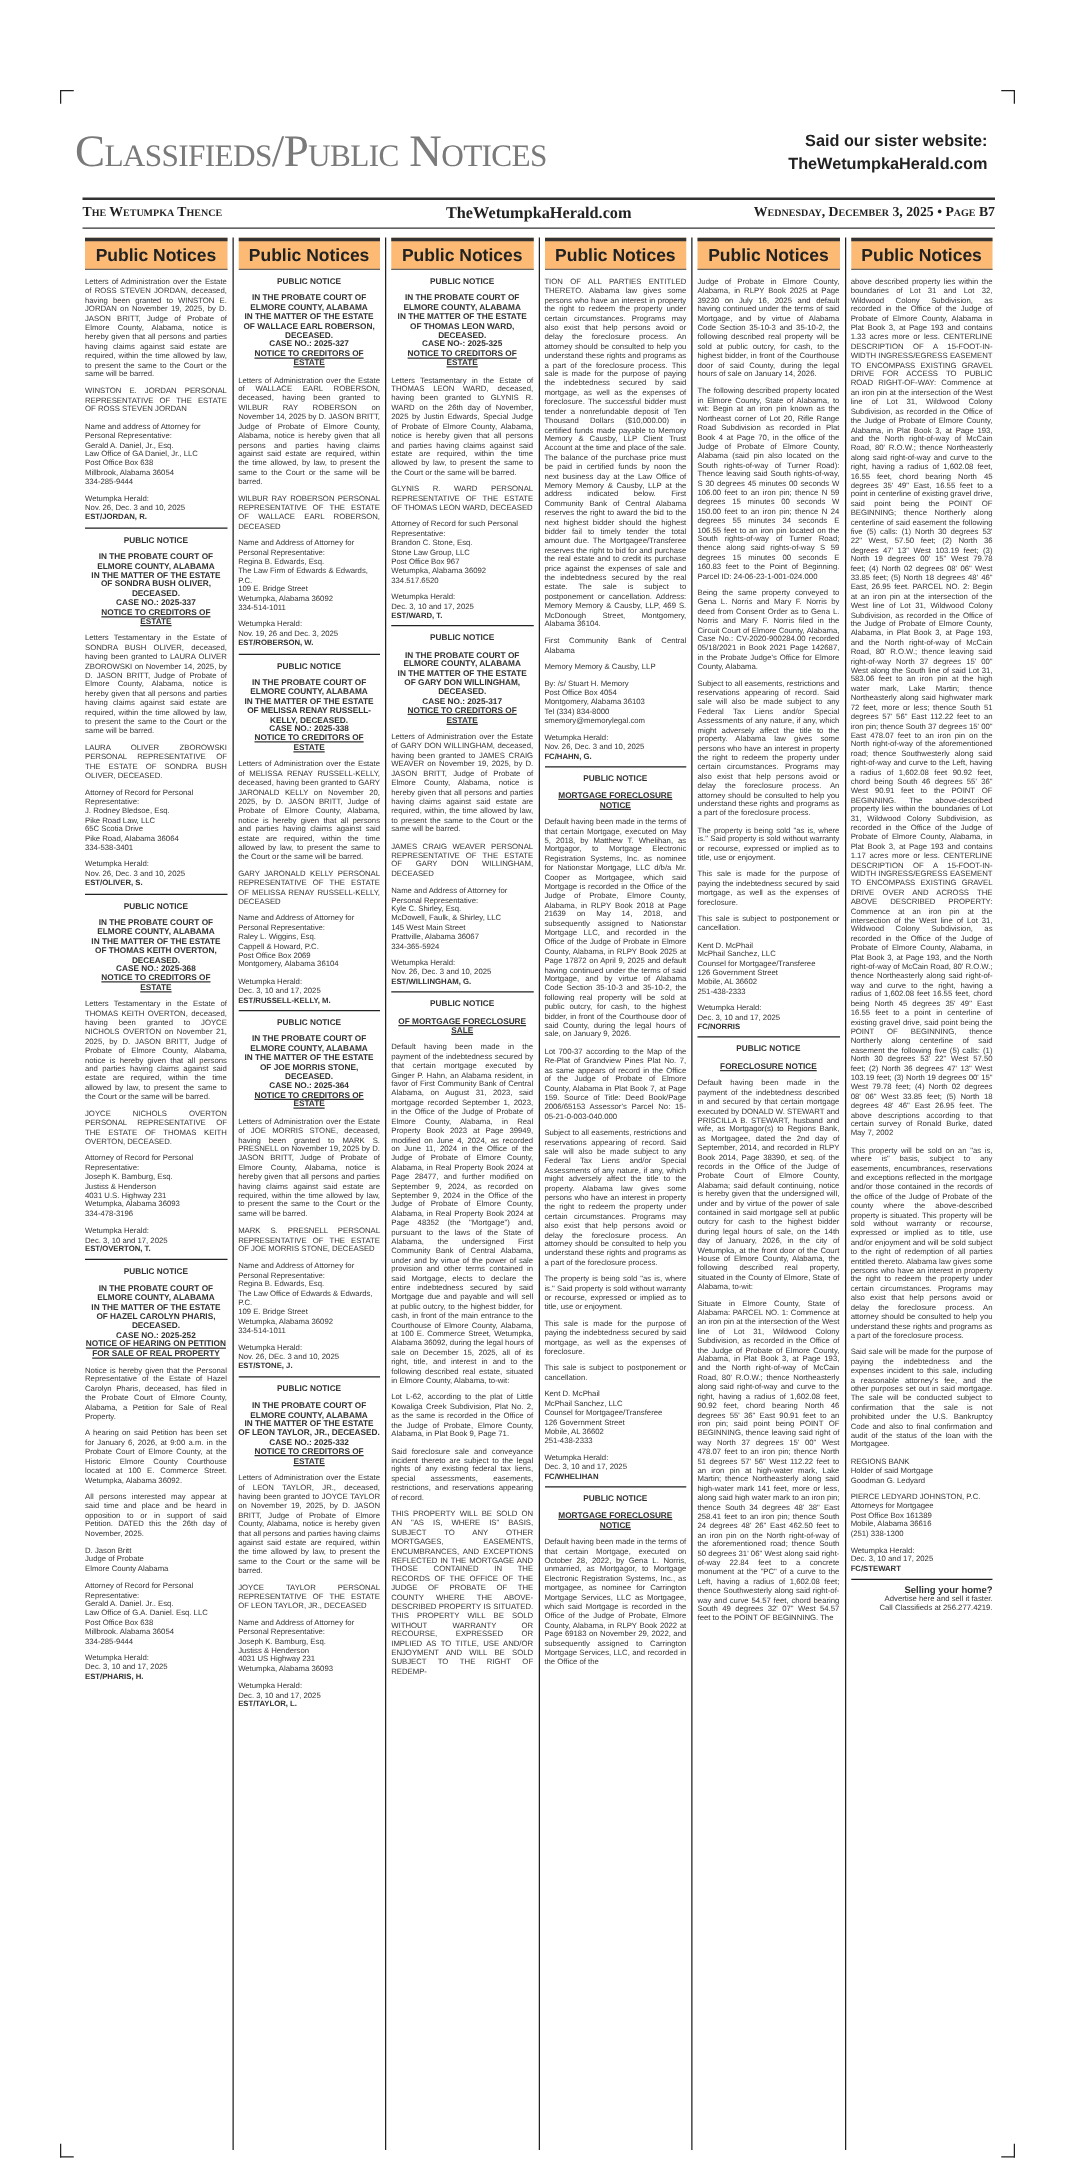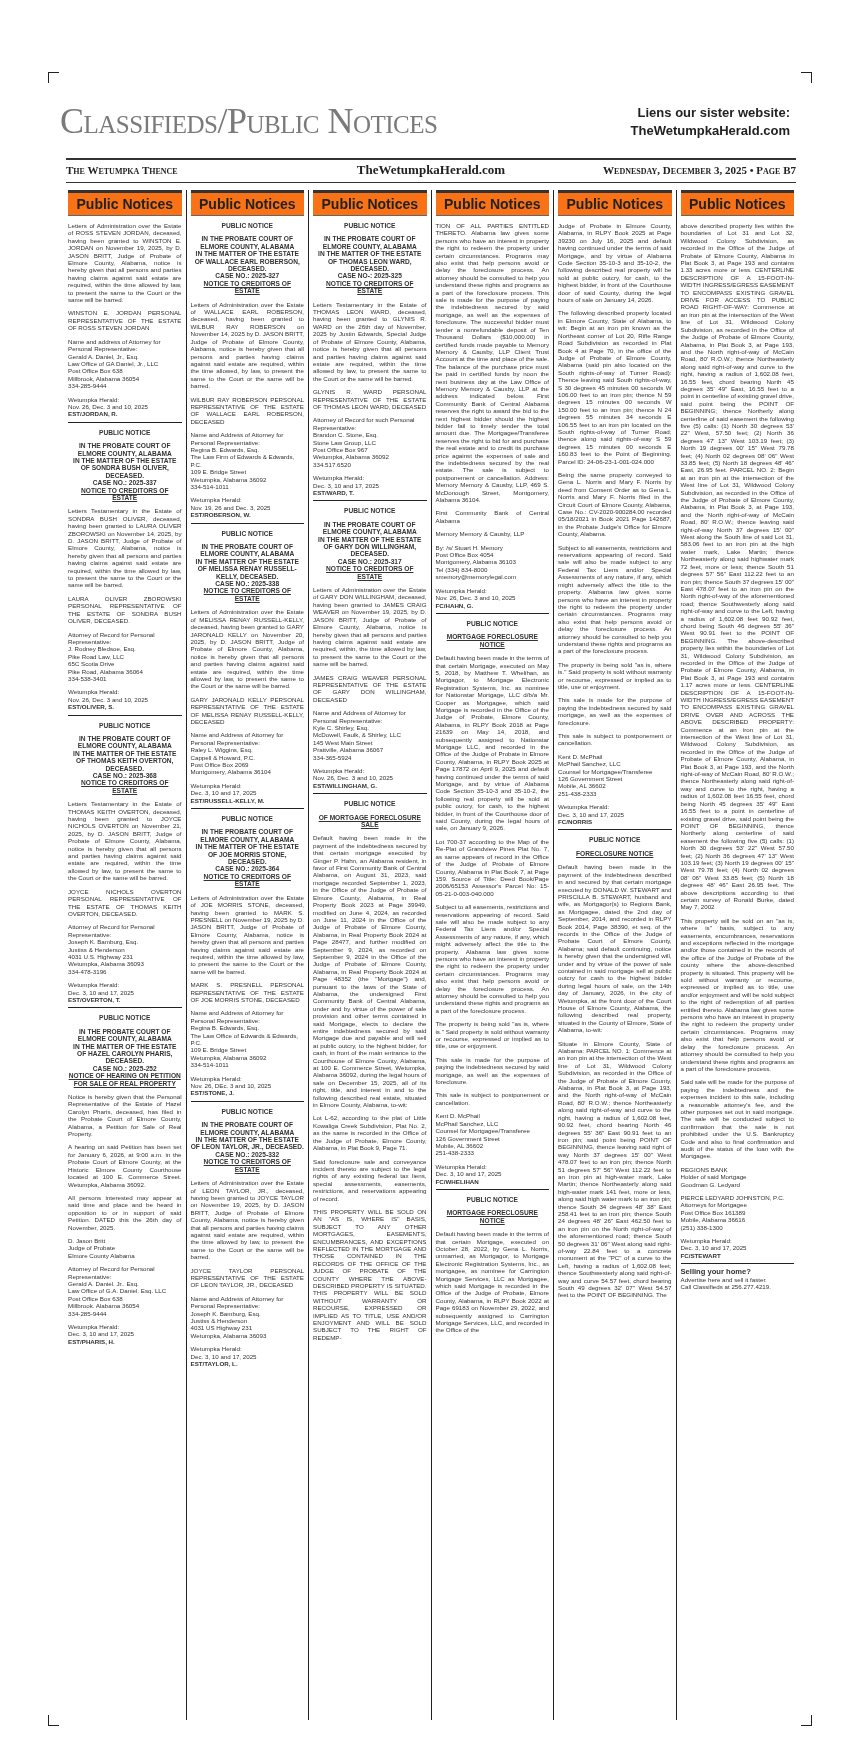--- a/index.html
+++ b/index.html
@@ -13,44 +13,44 @@
   .section-title { position: absolute; left: 0; top: 0; font-family: "Liberation Serif", serif; font-size: 36px; color: #7a7a7a; font-variant: small-caps; letter-spacing: -0.5px; white-space: nowrap; }
   .sister { position: absolute; right: 0; top: 4px; text-align: right; font-family: "Liberation Sans", sans-serif; font-weight: bold; font-size: 13px; line-height: 18px; color: #222; }
   .folio { position: absolute; left: 66px; top: 158px; width: 730px; height: 22px; border-top: 2px solid #333; border-bottom: 1px solid #333; font-family: "Liberation Serif", serif; font-size: 11px; font-weight: bold; }
   .folio span { position: absolute; top: 4px; }
   .folio .pub { left: 0; font-variant: small-caps; }
   .folio .site { left: 50%; transform: translateX(-50%); font-size: 13px; top: 2px; }
   .folio .date { right: 0; font-variant: small-caps; }
   .columns { position: absolute; left: 64px; top: 190px; width: 734px; height: 1530px; display: flex; }
   .col { width: 122px; padding: 0 4px; box-sizing: content-box; font-size: 6.2px; line-height: 7.4px; color: #333; border-right: 1px solid #222; overflow: hidden; }
   .col:last-child { border-right: none; }
-  .col-head { background: #f97316; border-top: 3px solid #333; border-bottom: 1px solid #666; text-align: center; font-family: "Liberation Sans", sans-serif; font-weight: bold; font-size: 14px; line-height: 22px; color: #222; margin-bottom: 6px; }
+  .col-head { background: #fdba74; border-top: 3px solid #333; border-bottom: 1px solid #666; text-align: center; font-family: "Liberation Sans", sans-serif; font-weight: bold; font-size: 14px; line-height: 22px; color: #222; margin-bottom: 6px; }
   .notice { margin-bottom: 4px; }
   .notice + .notice { border-top: 1px solid #222; padding-top: 4px; }
   .n-label { text-align: center; font-weight: bold; font-size: 6.6px; margin: 2px 0 6px; }
   .n-caption { text-align: center; font-weight: bold; font-size: 6.6px; line-height: 7.4px; margin-bottom: 6px; }
   .n-caption .ul { text-decoration: underline; display: block; }
   .n-body p { margin: 0 0 6px; text-align: justify; }
   .n-body .addr { white-space: pre-line; margin-bottom: 6px; }
   .n-code { font-weight: bold; }
-  .ad { text-align: left; border-top: 1px solid #222; padding-top: 4px; }
+  .ad { text-align: right; border-top: 1px solid #222; padding-top: 4px; }
   .ad .ad-head { font-weight: bold; font-size: 7.6px; }
 </style>
 </head>
 <body>
 
 <div class="crop tl"></div>
 <div class="crop tr"></div>
 <div class="crop bl"></div>
 <div class="crop br"></div>
 
 <header class="masthead">
   <div class="section-title">Classifieds/Public Notices</div>
   <div class="sister">
-    <div>Liens our sister website:</div>
+    <div>Said our sister website:</div>
     <div>TheWetumpkaHerald.com</div>
   </div>
 </header>
 
 <div class="folio">
   <span class="pub">The Wetumpka Thence</span>
   <span class="site">TheWetumpkaHerald.com</span>
   <span class="date">Wednesday, December 3, 2025 • Page B7</span>
 </div>
 

